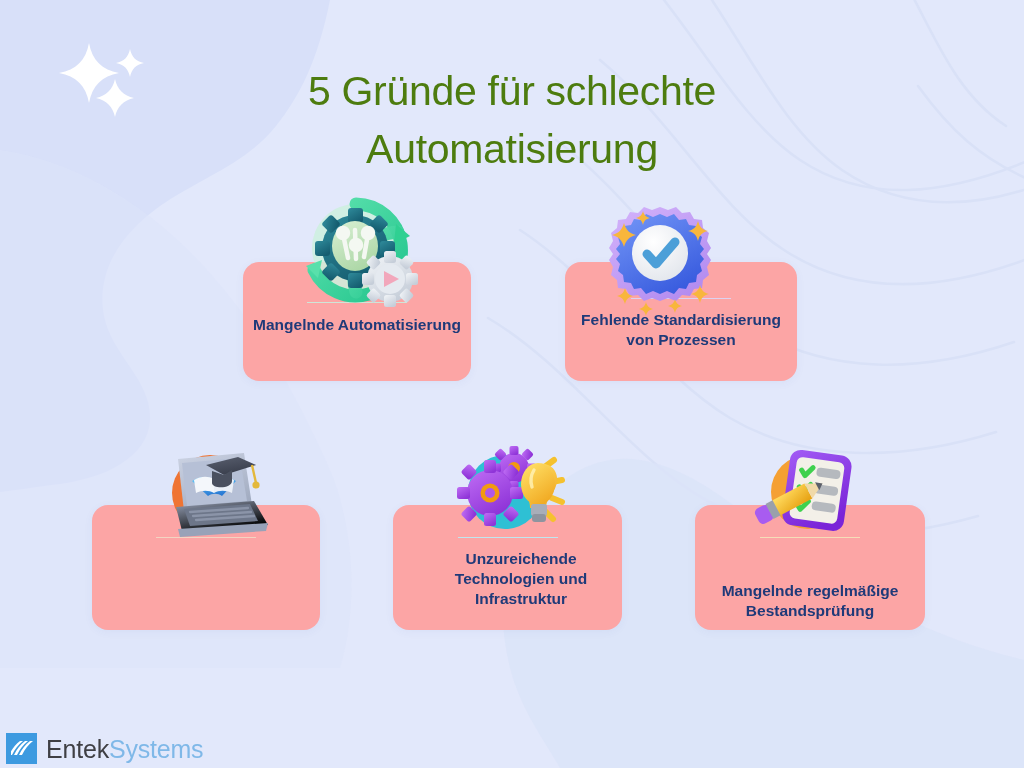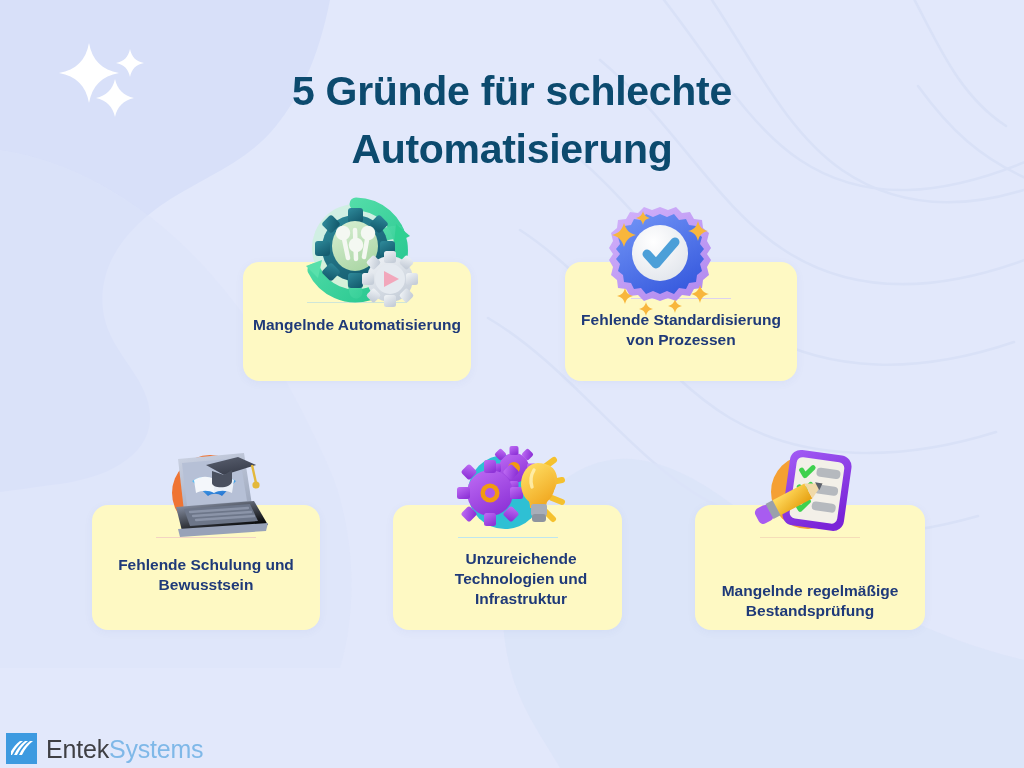--- a/index.html
+++ b/index.html
@@ -13,29 +13,29 @@
   
   #bg-layer { position:absolute; inset:0; overflow:hidden; z-index:0; }
   #bg-layer svg { position:absolute; inset:0; }
 
   .sparkle { position:absolute; z-index:1; }
 
   
   #title {
     position:absolute; top:62px; left:0; width:1024px;
     text-align:center; z-index:3;
-    color:#0c4a6e;
-    font-size:41px; font-weight:bold;
+    color:#4d7c0f;
+    font-size:41px; font-weight:normal;
     line-height:1.42; letter-spacing:-0.3px;
   }
 
   
   .card {
     position:absolute; z-index:2;
-    background:#fef9c3;
+    background:#fca5a5;
     border-radius:16px;
     box-shadow:0 2px 10px rgba(60,80,160,0.05);
   }
   .card-label {
     position:absolute; left:0; width:100%;
     text-align:center;
     color:#1f3a79;
     font-weight:bold;
     font-size:15.5px;
     line-height:1.30;
@@ -250,21 +250,20 @@
       <path d="M99 86 C100.4 91.4 102.6 93.6 108 95 C102.6 96.4 100.4 98.6 99 104 C97.6 98.6 95.4 96.4 90 95 C95.4 93.6 97.6 91.4 99 86 Z"></path>
       <path d="M45 103 C46 107 47.6 108.6 52 110 C47.6 111 46 112.8 45 117 C44 112.8 42.4 111 38 110 C42.4 108.6 44 107 45 103 Z"></path>
       <path d="M74 100 C75 104 76.6 105.6 81 107 C76.6 108 75 109.8 74 114 C73 109.8 71.4 108 67 107 C71.4 105.6 73 104 74 100 Z"></path>
       <path d="M42 12 C43 16 44.6 17.6 49 19 C44.6 20 43 21.8 42 26 C41 21.8 39.4 20 35 19 C39.4 17.6 41 16 42 12 Z"></path>
     </g>
   </svg>
 </div>
 
 <div class="card" id="card-3">
   <div class="divider" style="top:32px; background:#f3d4c2;"></div>
-  <div class="card-label">Fehlende Schulung und Bewusstsein</div>
 </div>
 <div class="icon-wrap" id="icon-3">
   <svg width="120" height="96" viewBox="0 0 120 96">
     <defs>
       <linearGradient id="g3s" x1="0" y1="0" x2="0.5" y2="1">
         <stop offset="0" stop-color="#cdd4e4"></stop>
           <stop offset="1" stop-color="#a3adc2"></stop>
       </linearGradient>
       <linearGradient id="g3b" x1="0" y1="0" x2="0.6" y2="1">
         <stop offset="0" stop-color="#9aa4ba"></stop>

